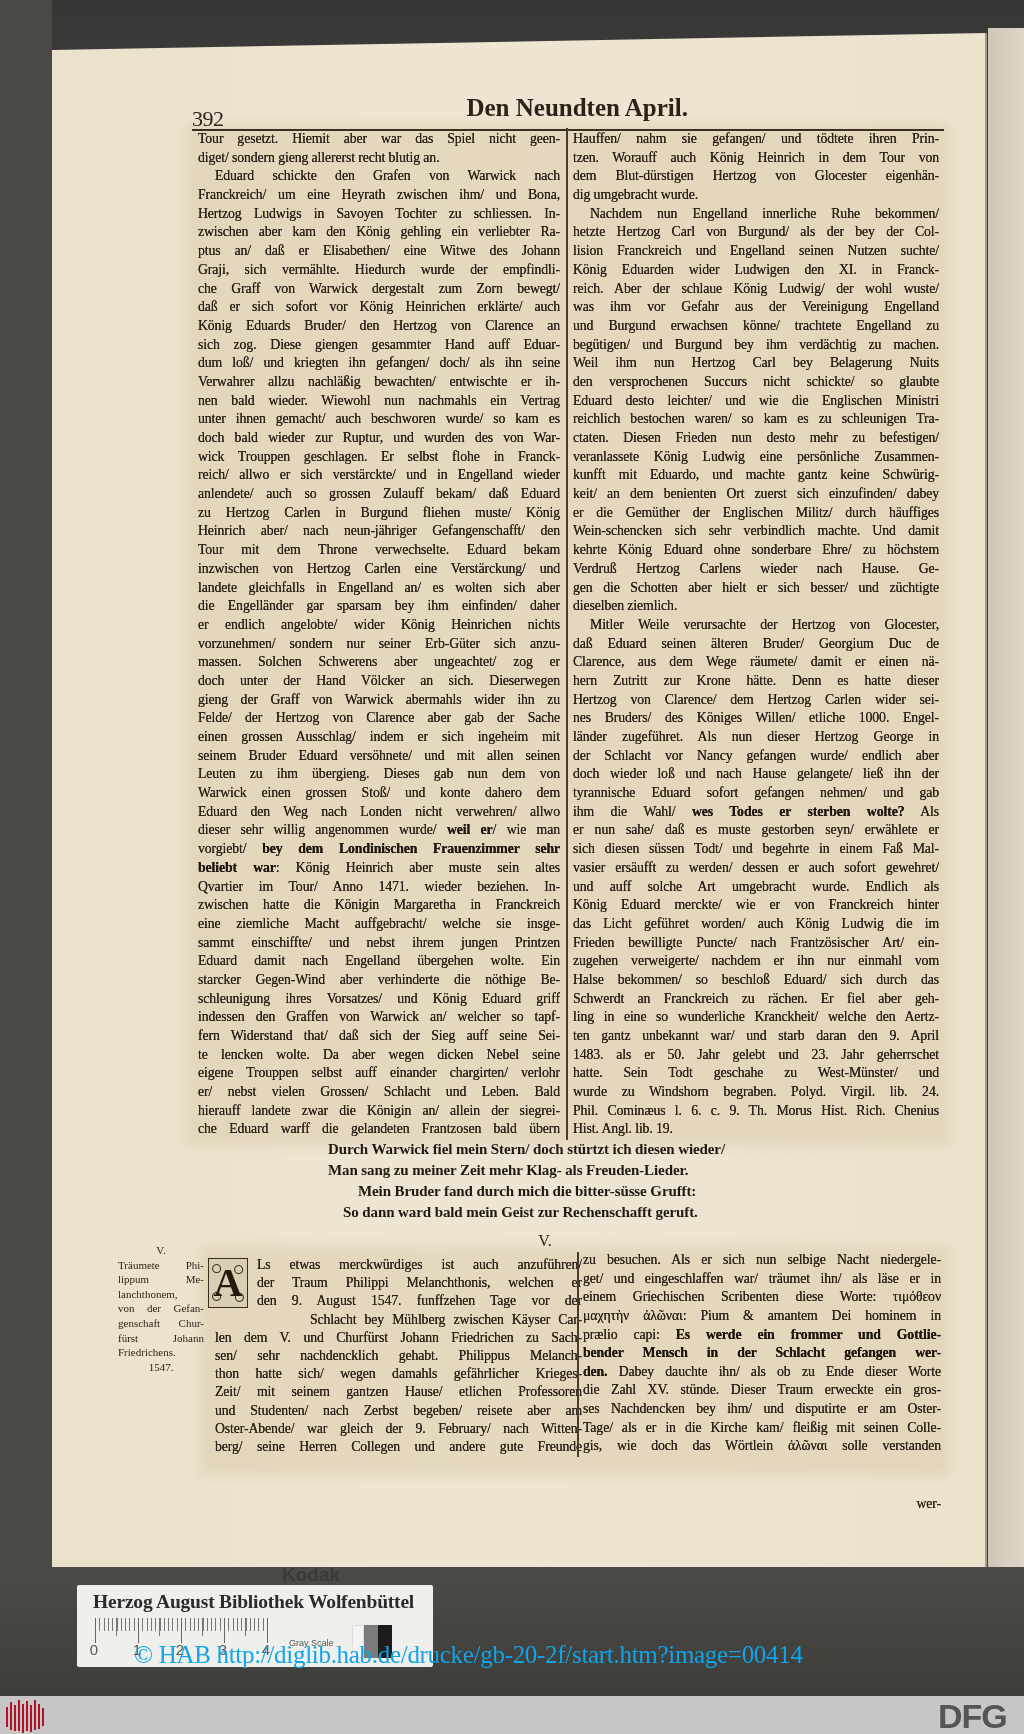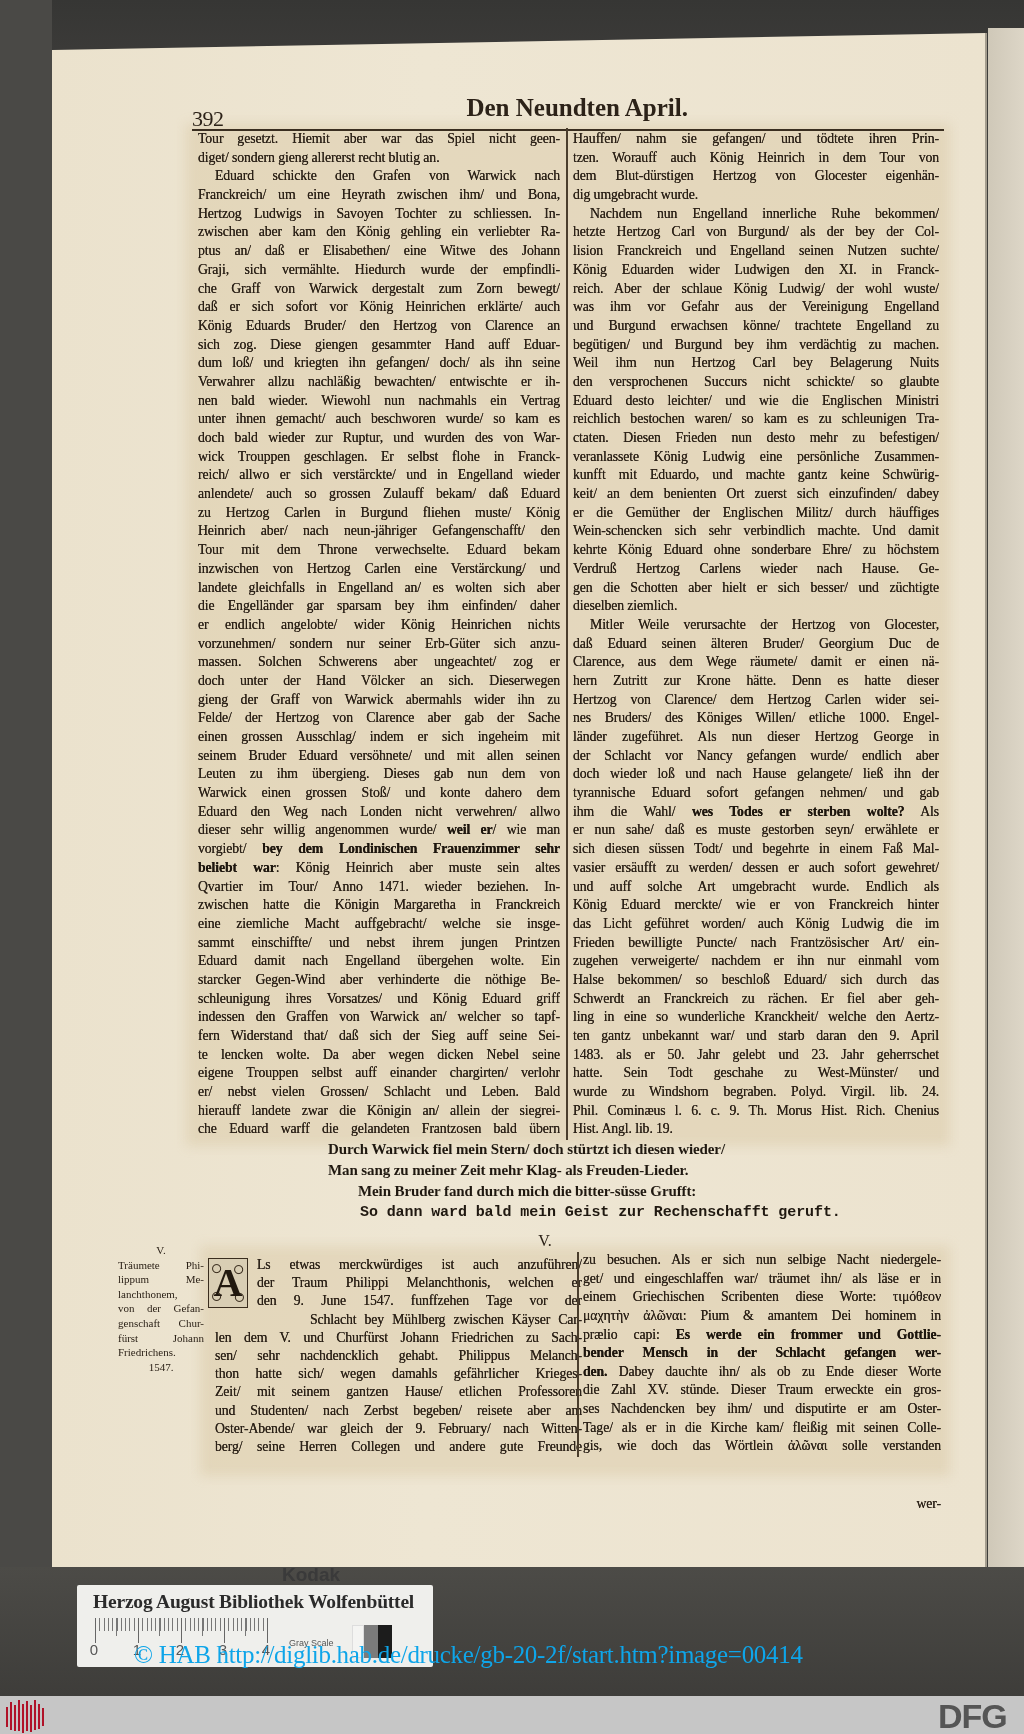--- a/index.html
+++ b/index.html
@@ -213,41 +213,41 @@
     <div class="ln">1483. als er 50. Jahr gelebt und 23. Jahr geherrschet</div>
     <div class="ln">hatte. Sein Todt geschahe zu West-Münster/ und</div>
     <div class="ln">wurde zu Windshorn begraben. Polyd. Virgil. lib. 24.</div>
     <div class="ln">Phil. Cominæus l. 6. c. 9. Th. Morus Hist. Rich. Chenius</div>
     <div class="ln">Hist. Angl. lib. 19.</div>
   </div>
 
 <div class="abs verse" style="left:328px;top:1141px;">Durch Warwick fiel mein Stern/ doch stürtzt ich diesen wieder/</div>
 <div class="abs verse" style="left:328px;top:1162px;">Man sang zu meiner Zeit mehr Klag- als Freuden-Lieder.</div>
 <div class="abs verse" style="left:358px;top:1183px;">Mein Bruder fand durch mich die bitter-süsse Grufft:</div>
-<div class="abs verse" style="left:360px;top:1204px;font-family:Liberation Mono, monospace;">So dann ward bald mein Geist zur Rechenschafft geruft.</div>
+<div class="abs verse" style="left:343px;top:1204px;">So dann ward bald mein Geist zur Rechenschafft geruft.</div>
 
 <div class="abs ink sec-num">V.</div>
 
 <div id="margin-note" class="abs ink">
     <div class="ln">V.</div>
     <div class="ln">Träumete Phi-</div>
     <div class="ln">lippum Me-</div>
     <div class="ln">lanchthonem,</div>
     <div class="ln">von der Gefan-</div>
     <div class="ln">genschaft Chur-</div>
     <div class="ln">fürst Johann</div>
     <div class="ln">Friedrichens.</div>
     <div class="ln">1547.</div>
   </div>
 
 <div class="abs dropcap">A</div>
 <div id="v-left" class="abs col ink">
     <div class="ln">Ls etwas merckwürdiges ist auch anzuführen/</div>
     <div class="ln">der Traum Philippi Melanchthonis, welchen er</div>
-    <div class="ln">den 9. June 1547. funffzehen Tage vor der</div>
+    <div class="ln">den 9. August 1547. funffzehen Tage vor der</div>
     <div class="ln">Schlacht bey Mühlberg zwischen Käyser Car-</div>
     <div class="ln">len dem V. und Churfürst Johann Friedrichen zu Sach-</div>
     <div class="ln">sen/ sehr nachdencklich gehabt. Philippus Melanch-</div>
     <div class="ln">thon hatte sich/ wegen damahls gefährlicher Krieges-</div>
     <div class="ln">Zeit/ mit seinem gantzen Hause/ etlichen Professoren</div>
     <div class="ln">und Studenten/ nach Zerbst begeben/ reisete aber am</div>
     <div class="ln">Oster-Abende/ war gleich der 9. February/ nach Witten-</div>
     <div class="ln">berg/ seine Herren Collegen und andere gute Freunde</div>
   </div>
 <div class="abs sep" style="left:577px;top:1252px;height:205px;"></div>

